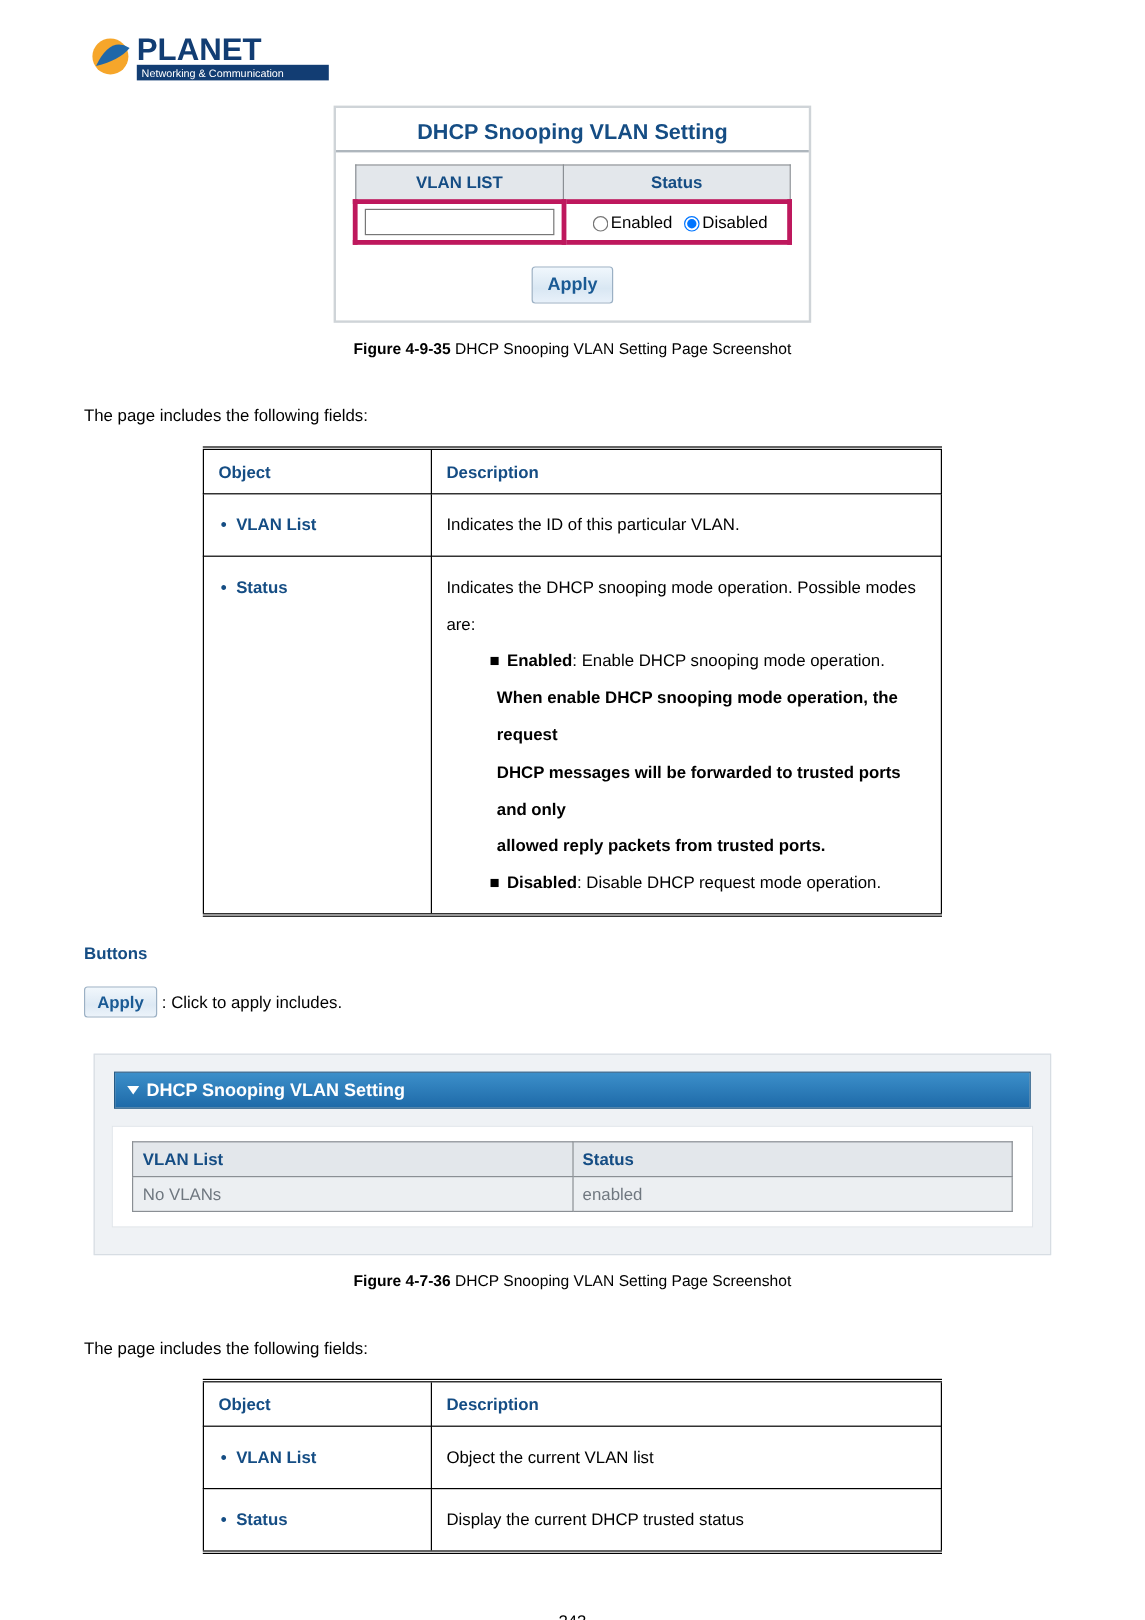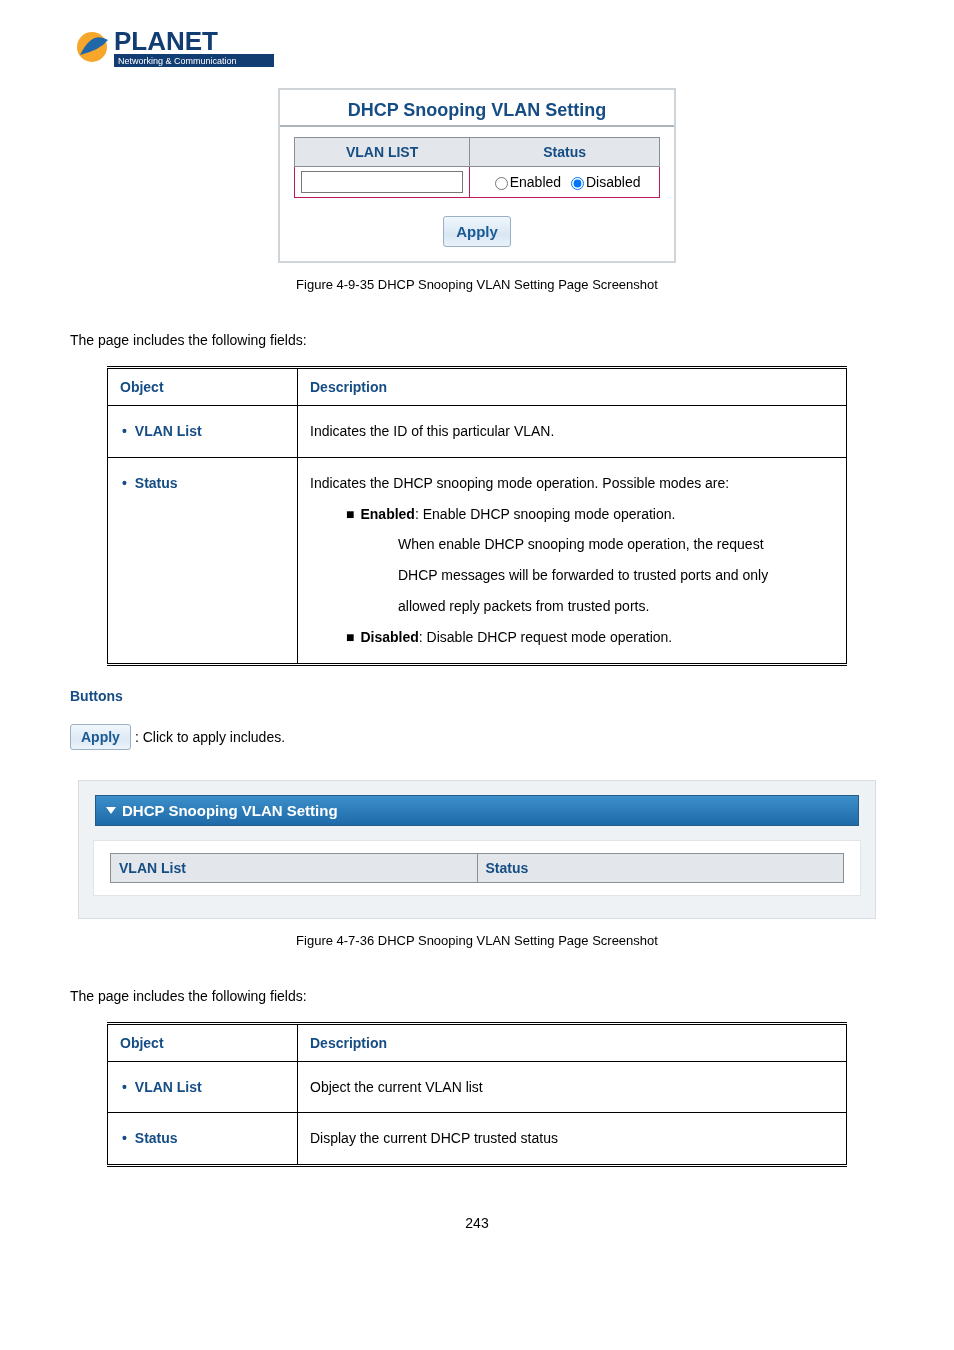--- a/index.html
+++ b/index.html
@@ -39,21 +39,21 @@
     background: #e3e7eb;
     color: #154d84;
     font-family: Verdana, Arial, sans-serif;
     font-weight: bold;
     font-size: 14px;
     border: 1px solid #8a8f94;
     padding: 6px 4px;
     text-align: center;
   }
   .panel1-table td {
-    border: 1px solid #be185d;
+    border: 4px solid #be185d;
     padding: 4px 6px;
     font-size: 14px;
     vertical-align: middle;
   }
   .panel1-table td.inputcell { width: 48%; }
   .txt-input {
     width: 100%;
     height: 22px;
     border: 1px solid #777;
     padding: 0 2px;
@@ -67,28 +67,28 @@
     background: linear-gradient(#f0f7fd,#d9e7f3 60%,#e8f1fa);
     color: #1a5a94;
     font-family: Verdana, Arial, sans-serif;
     font-weight: bold;
     font-size: 15px;
     padding: 6px 12px;
     border-radius: 3px;
     cursor: pointer;
   }
   .figcap { font-size: 13px; margin-top: 14px; margin-bottom: 40px; }
-  .figcap b { font-weight: normal; }
+  .figcap b { font-weight: bold; }
 
   .bodytext { font-size: 14px; margin: 10px 0 18px 0; }
 
   
   .desc-table {
     border-collapse: collapse;
-    width: 740px;
+    width: 616px;
     margin: 0 auto 22px auto;
   }
   .desc-table th {
     background: #fff;
     color: #154d84;
     font-weight: bold;
     font-size: 14px;
     text-align: left;
     padding: 10px 12px;
     border: 1px solid #000;
@@ -99,21 +99,21 @@
     border: 1px solid #000;
     padding: 10px 12px;
     font-size: 14px;
     vertical-align: top;
     line-height: 2.2;
   }
   .desc-table .objcol { width: 190px; color:#154d84; font-size:14px; padding-left:28px; font-weight: bold;}
   .bullet::before { content:"• "; color:#154d84; margin-left:-14px; margin-right:4px;}
   .sq { font-family: Arial; margin-right:6px; }
   .indent1 { margin-left: 36px; }
-  .indent2 { margin-left: 88px; }
+  .indent2 { margin-left: 42px; font-weight: bold; }
 
   .buttons-head { color:#154d84; font-weight:bold; font-size:14px; margin-top:10px; margin-bottom:20px;}
   .apply-inline-row { display:flex; align-items:center; gap:4px; margin-bottom:30px;}
   .btn-apply-sm {
     border:1px solid #9bb0c4;
     background: linear-gradient(#f1f7fc,#dde9f4 60%,#ecf3fa);
     color:#1a5a94;
     font-family: Verdana, Arial, sans-serif;
     font-weight:bold;
     font-size:14px;
@@ -255,20 +255,24 @@
     <span class="tri-down"></span>
     <span>DHCP Snooping VLAN Setting</span>
   </div>
   <div class="panel2-inner">
     <table class="panel2-table">
       <tbody>
           <tr>
         <th style="width:50%;">VLAN List</th>
         <th>Status</th>
       </tr>
+      <tr>
+        <td>No VLANs</td>
+        <td>enabled</td>
+      </tr>
     </tbody>
       </table>
   </div>
 </div>
 
 <div class="figcap center">
   <b>Figure 4-7-36</b><span> DHCP Snooping VLAN Setting Page Screenshot</span>
 </div>
 
 <div class="bodytext">The page includes the following fields:</div>

